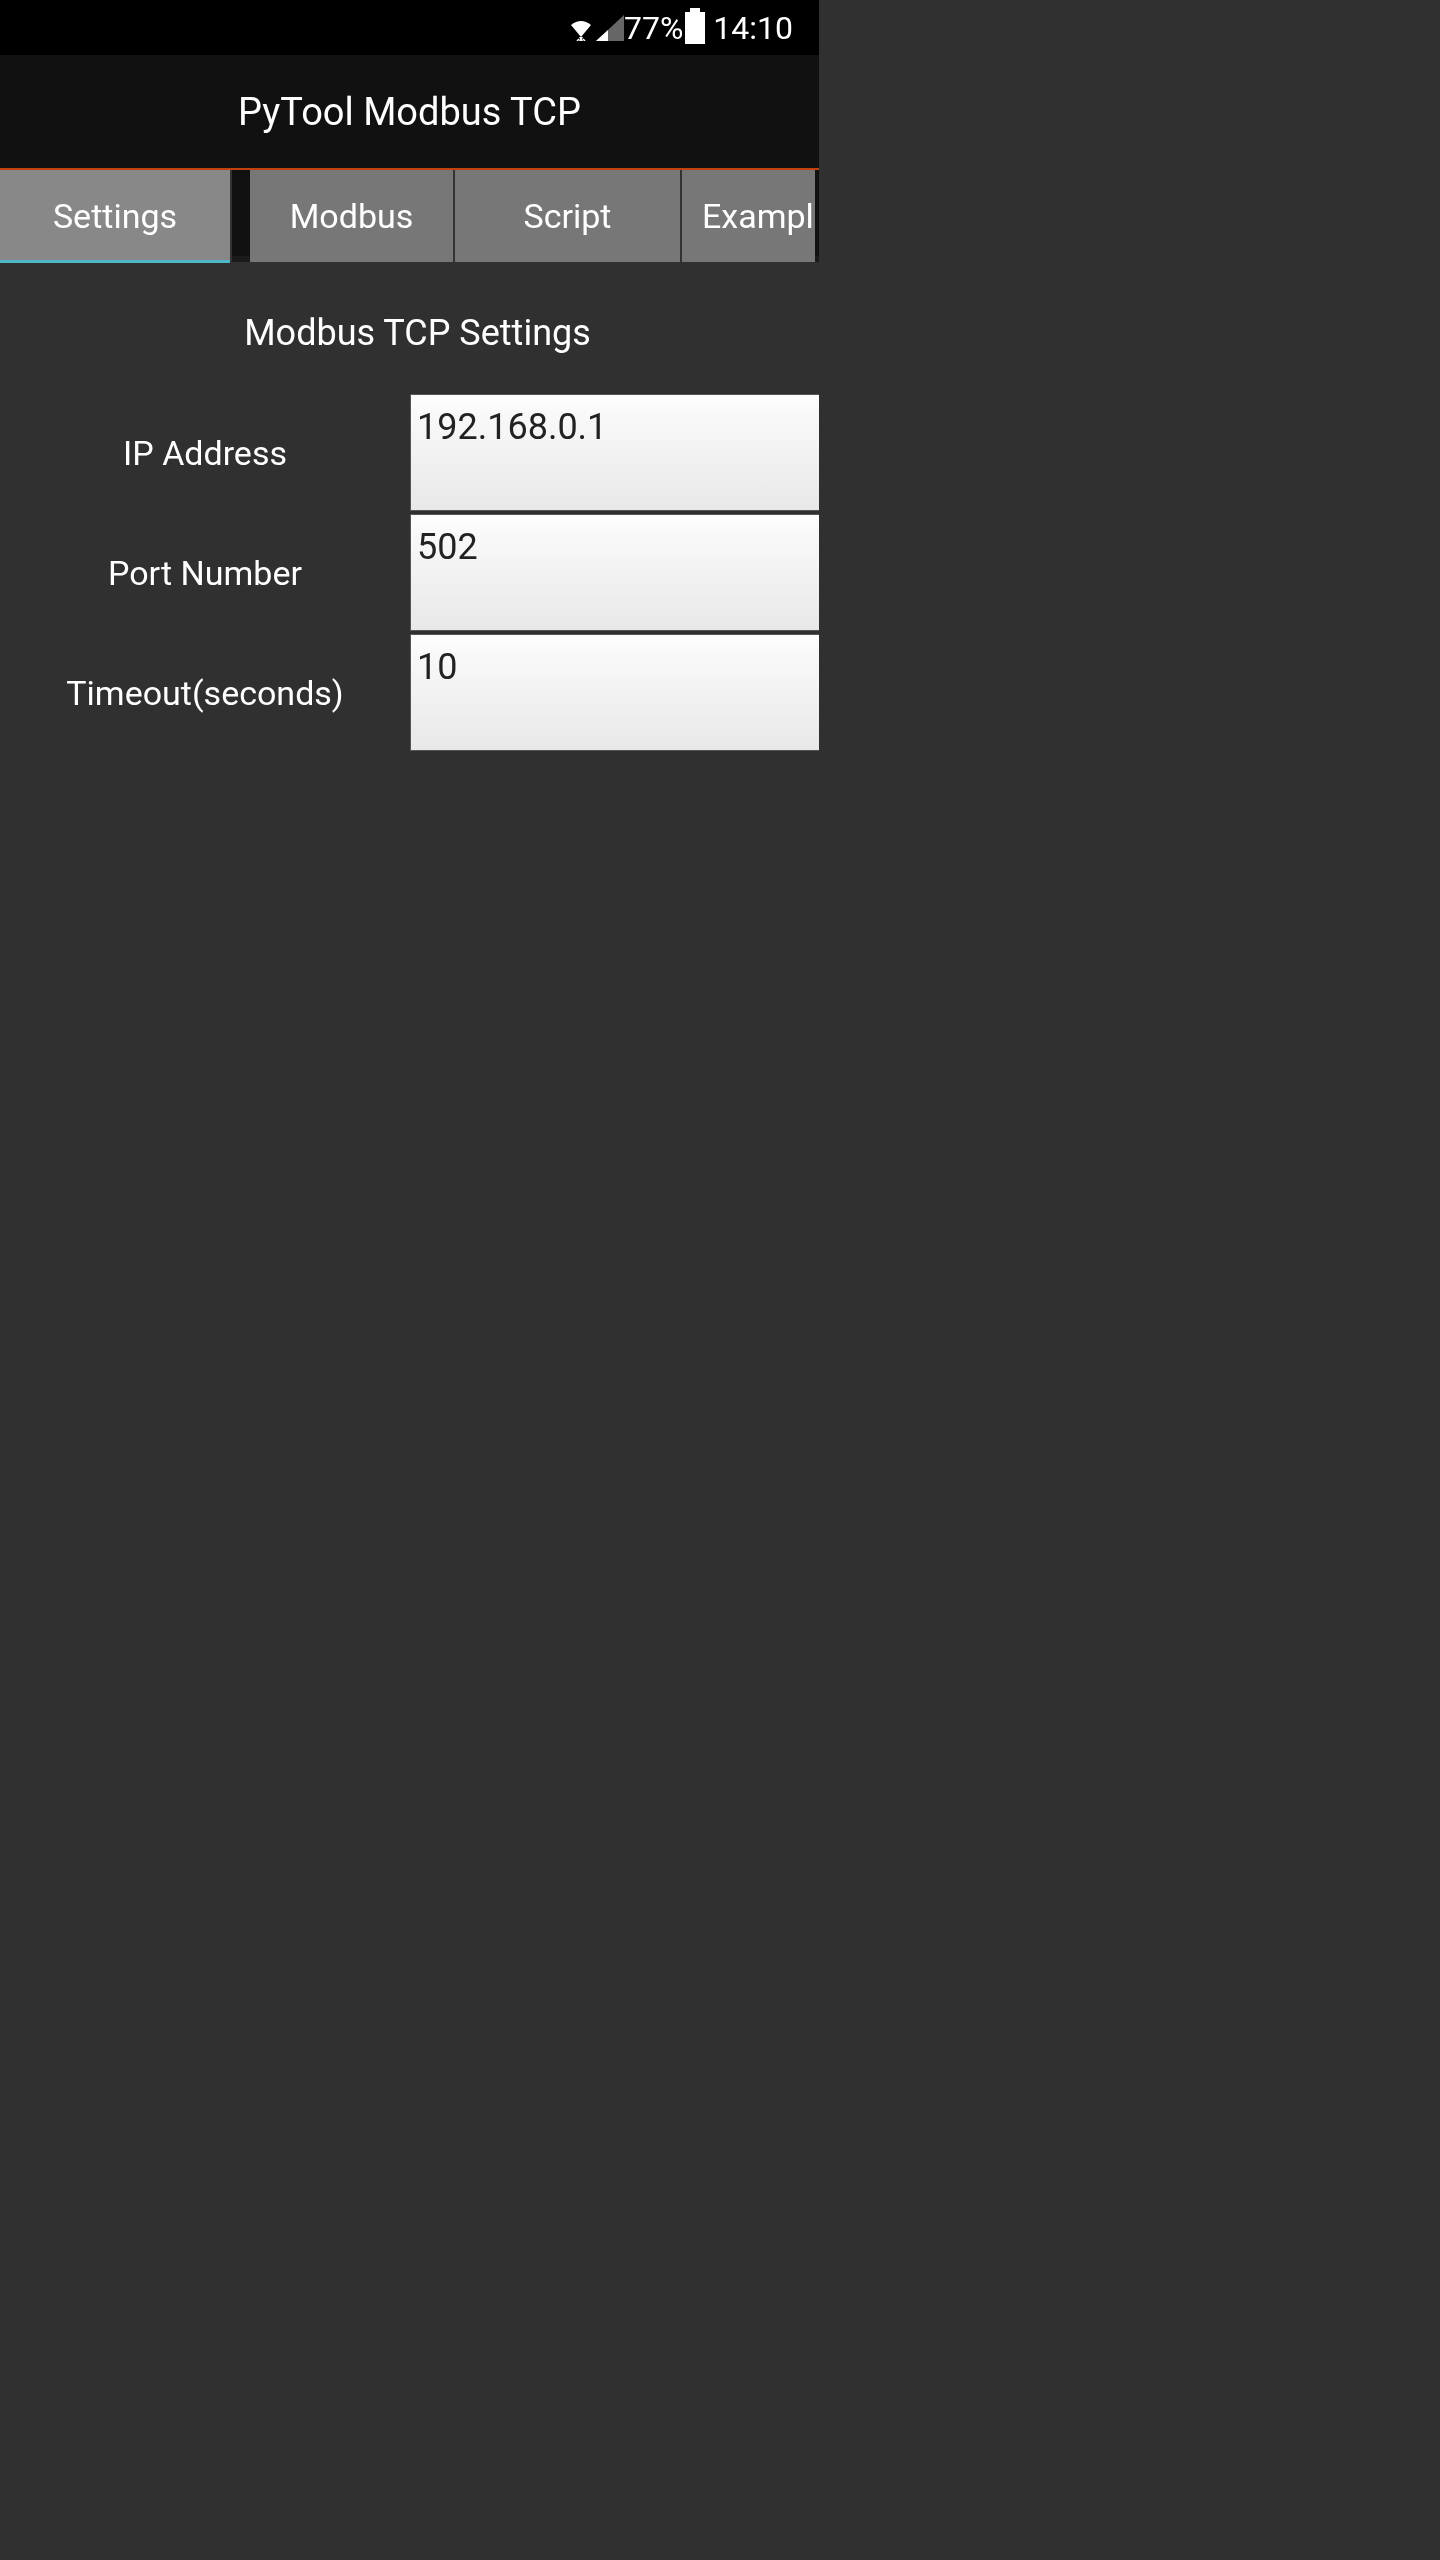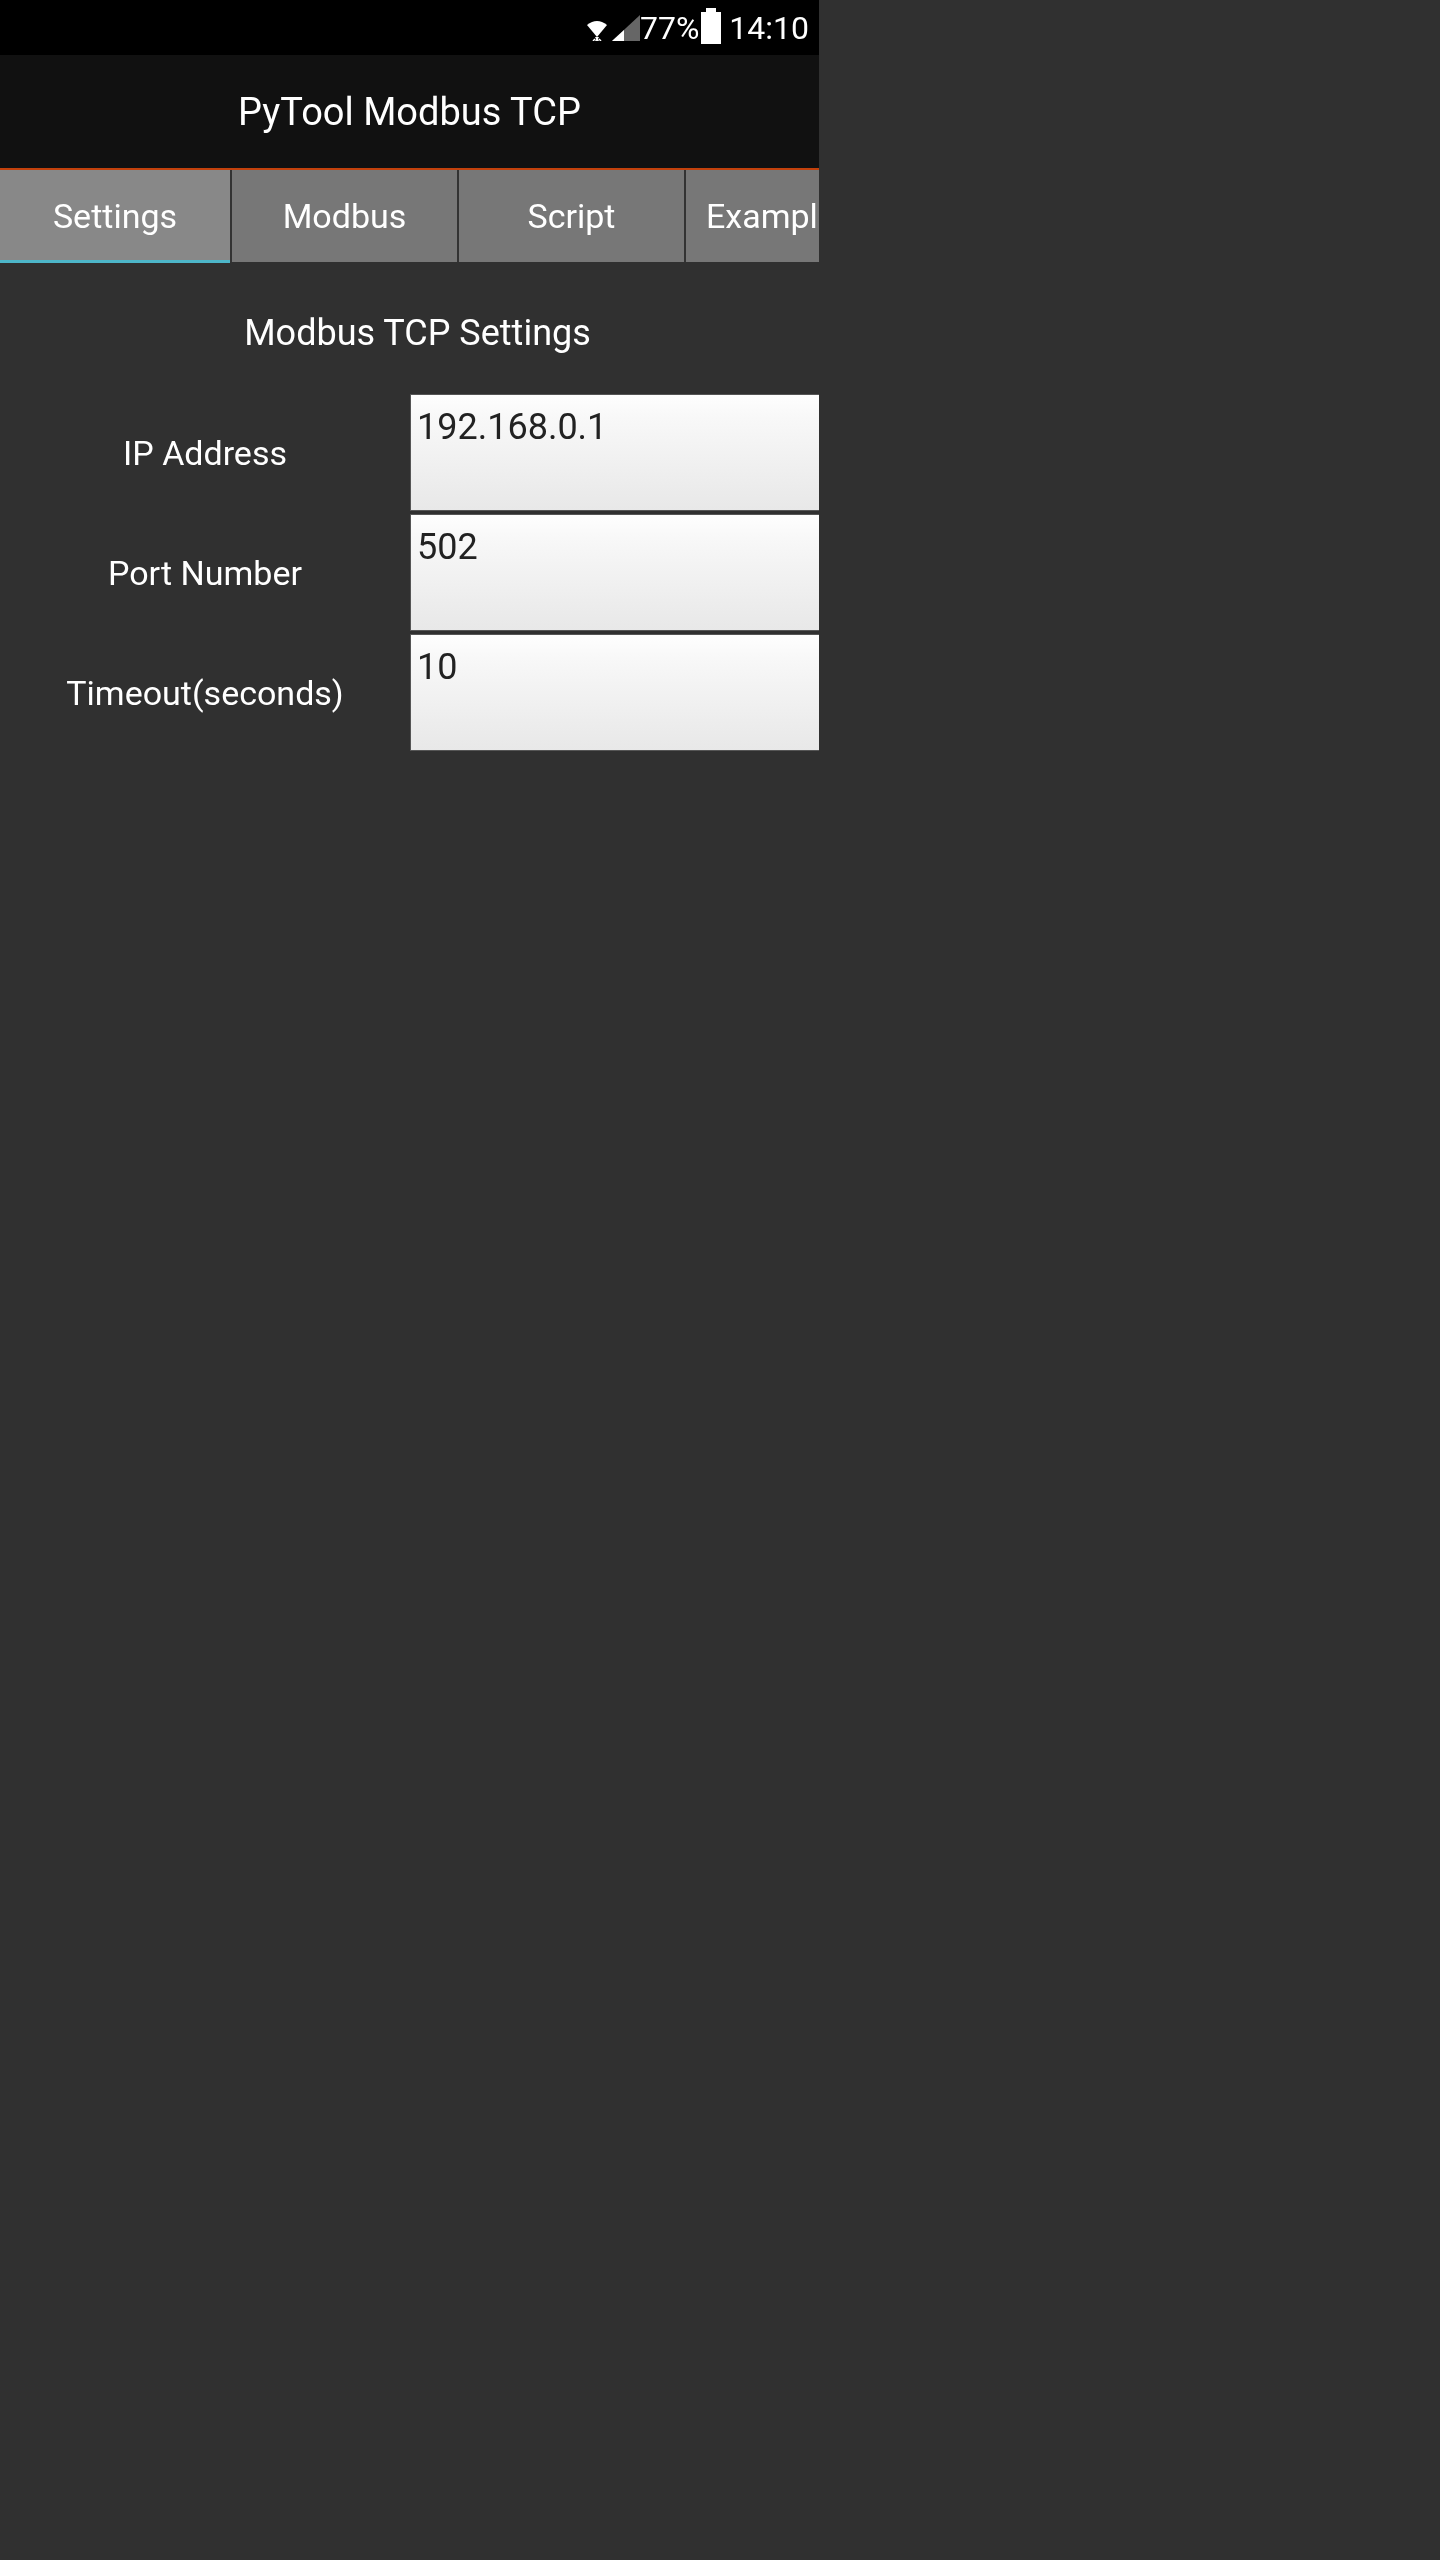--- a/index.html
+++ b/index.html
@@ -13,21 +13,21 @@
       background: #303030;
       font-family: Roboto, Arial, sans-serif;
       overflow: hidden;
     }
     .status-bar {
       height: 55px;
       background: #000;
       display: flex;
       justify-content: flex-end;
       align-items: center;
-      padding-right: 10px;
+      padding-right: 26px;
       color: #fff;
       font-size: 32px;
     }
     .wifi-icon svg,
     .signal-icon svg {
       display: block;
     }
     .battery-pct {
       font-size: 32px;
       font-weight: 400;
@@ -87,21 +87,21 @@
     .tab.active::after {
       content: "";
       position: absolute;
       bottom: -1px;
       left: 0;
       right: 0;
       height: 3px;
       background: #4db6c9;
     }
     .tab-settings { width: 232px; align-items: center; }
-    .tab-modbus { width: 227px; }
+    .tab-modbus { width: 205px; margin-left: 18px; }
     .tab-script { width: 227px; }
     .tab-example { width: 133px; border-right: none; text-align: center; overflow: hidden; white-space: nowrap; padding-left: 20px; justify-content: flex-start; }
     .content {
       background: #303030;
       padding-top: 30px;
     }
     .section-title {
       text-align: center;
       color: #fff;
       font-size: 36px;

